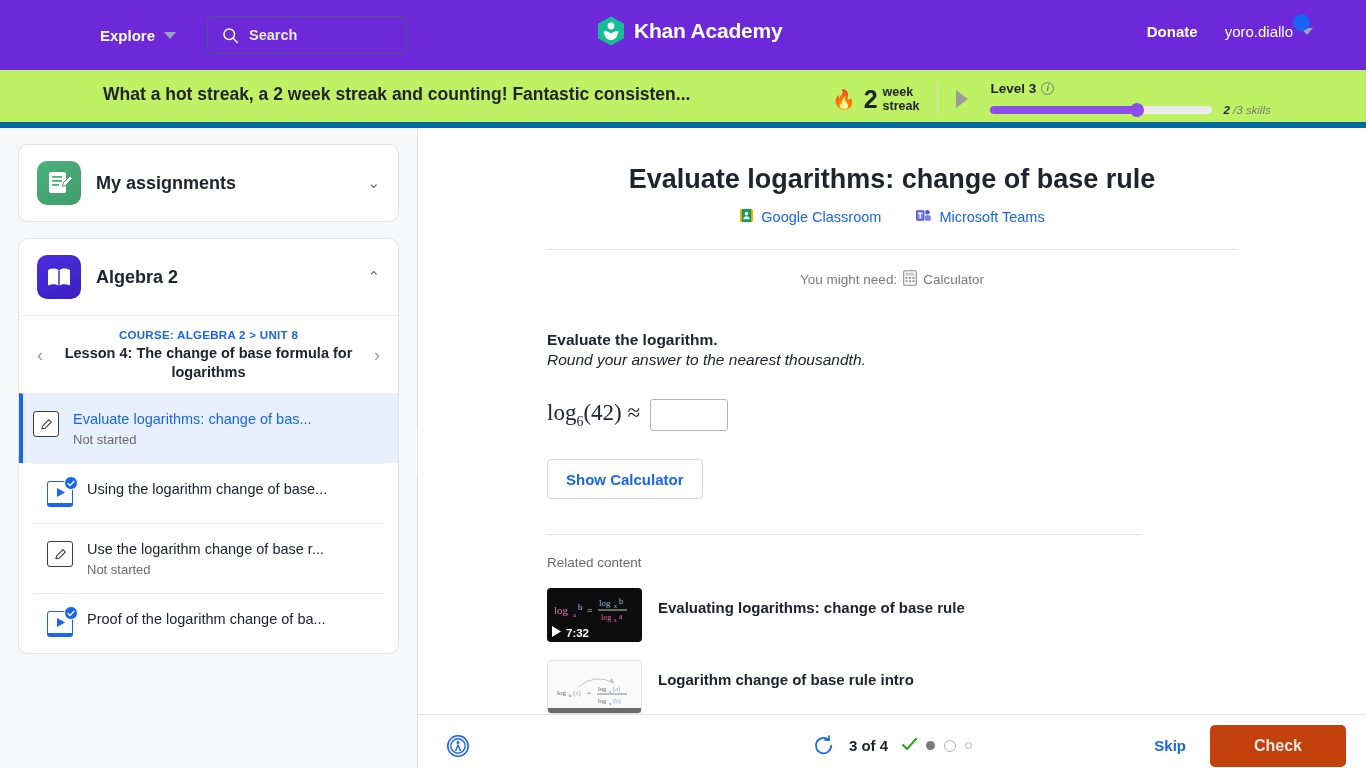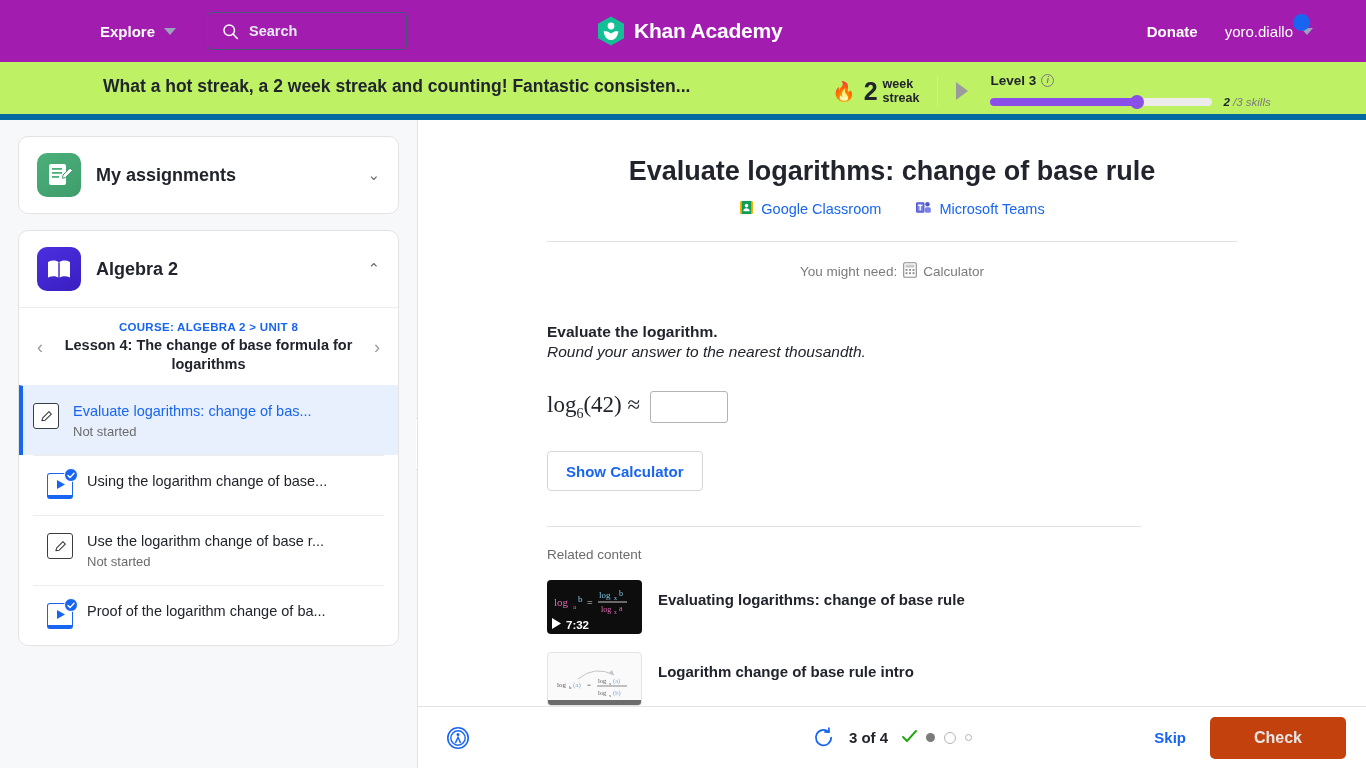--- a/index.html
+++ b/index.html
@@ -5,21 +5,21 @@
   * { box-sizing: border-box; margin: 0; padding: 0; }
   html, body {
     width: 1366px; height: 768px;
     font-family: "Liberation Sans", sans-serif;
     background: #ffffff;
     overflow: hidden;
   }
 
   
   .topnav {
-    height: 62px; background: #a21caf;
+    height: 70px; background: #6d28d9;
     display: flex; align-items: center;
     position: relative;
   }
   .explore {
     margin-left: 100px; color: #ffffff; font-size: 15px; font-weight: bold;
     display: flex; align-items: center; gap: 9px; cursor: pointer;
   }
   .caret-down {
     width: 0; height: 0;
     border-left: 6px solid transparent; border-right: 6px solid transparent;

